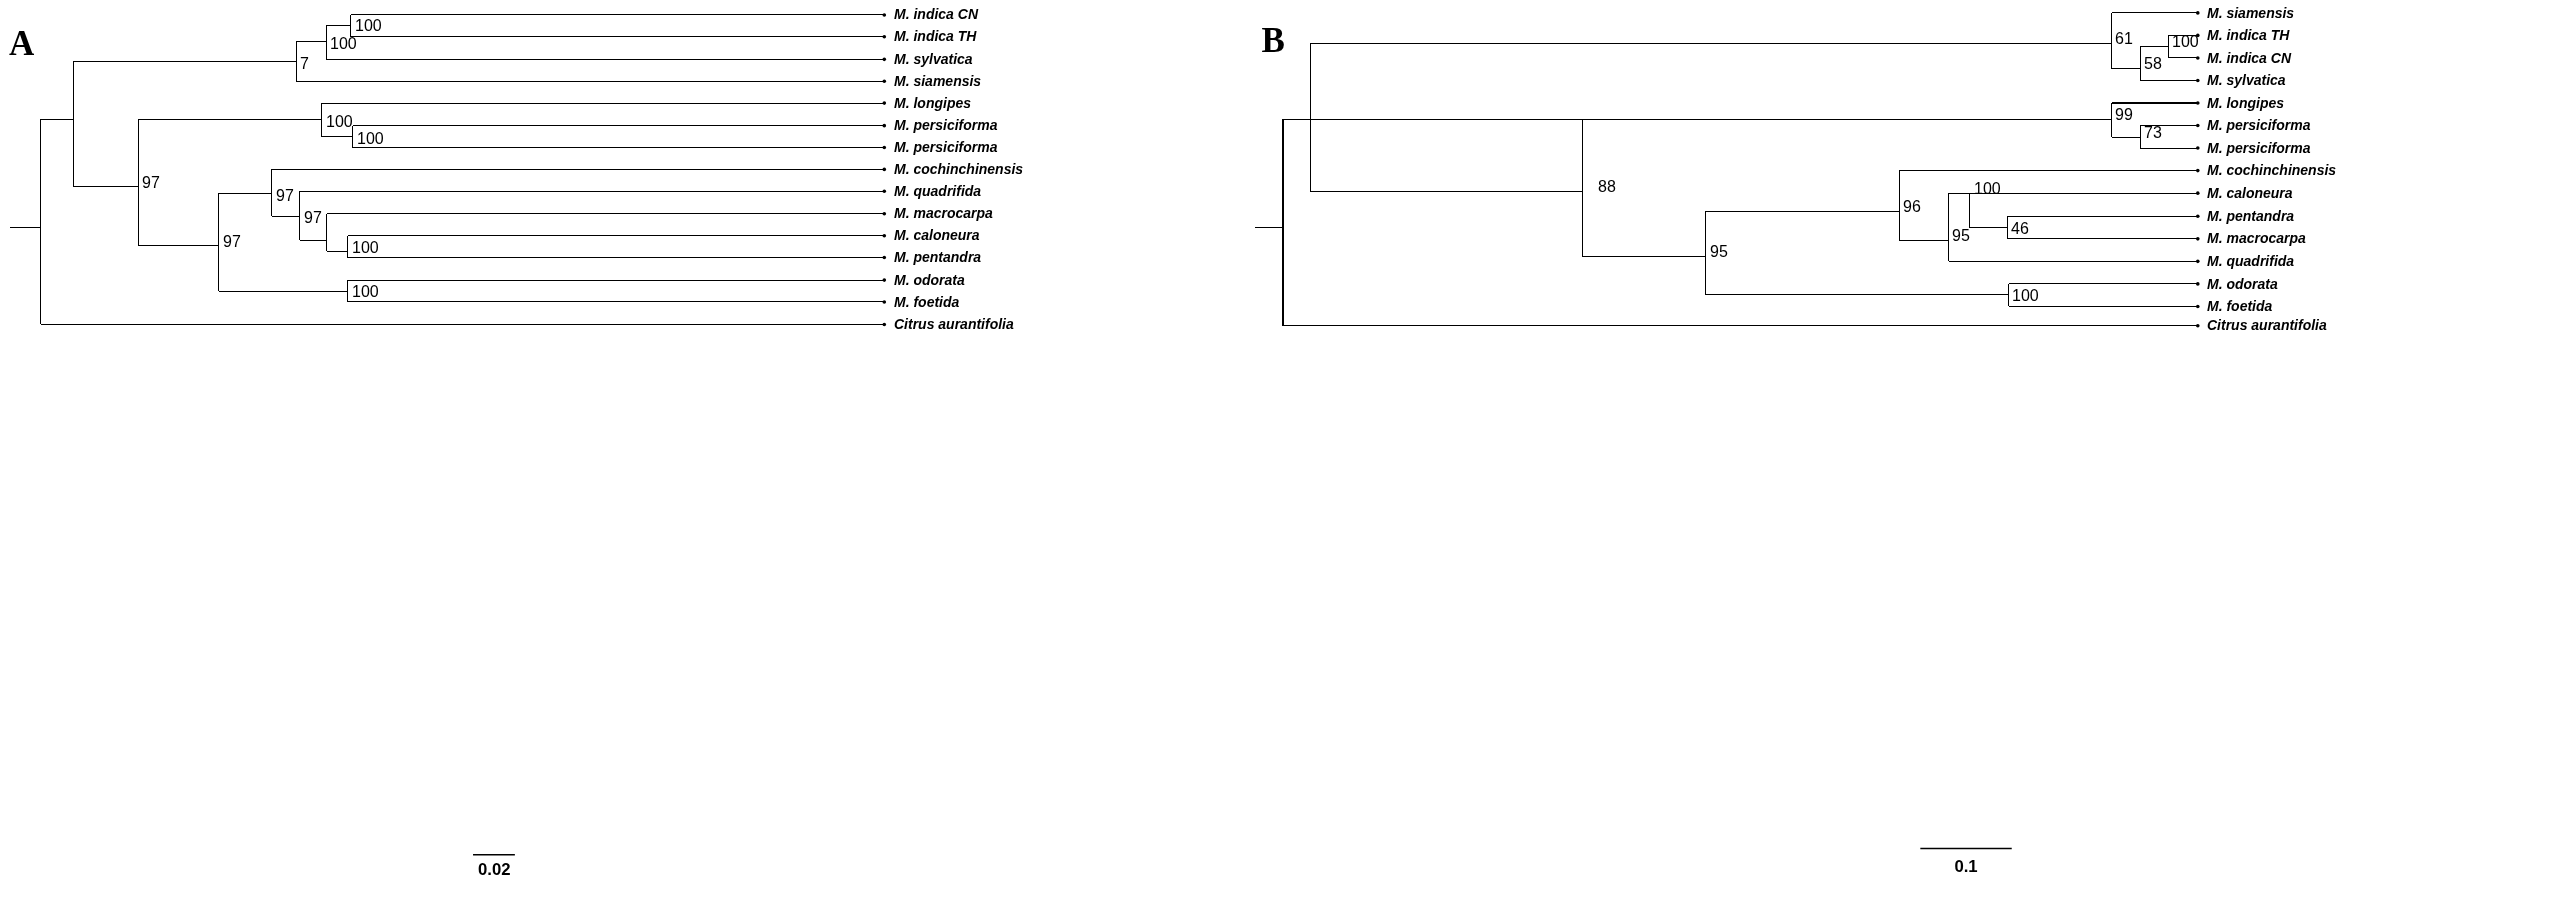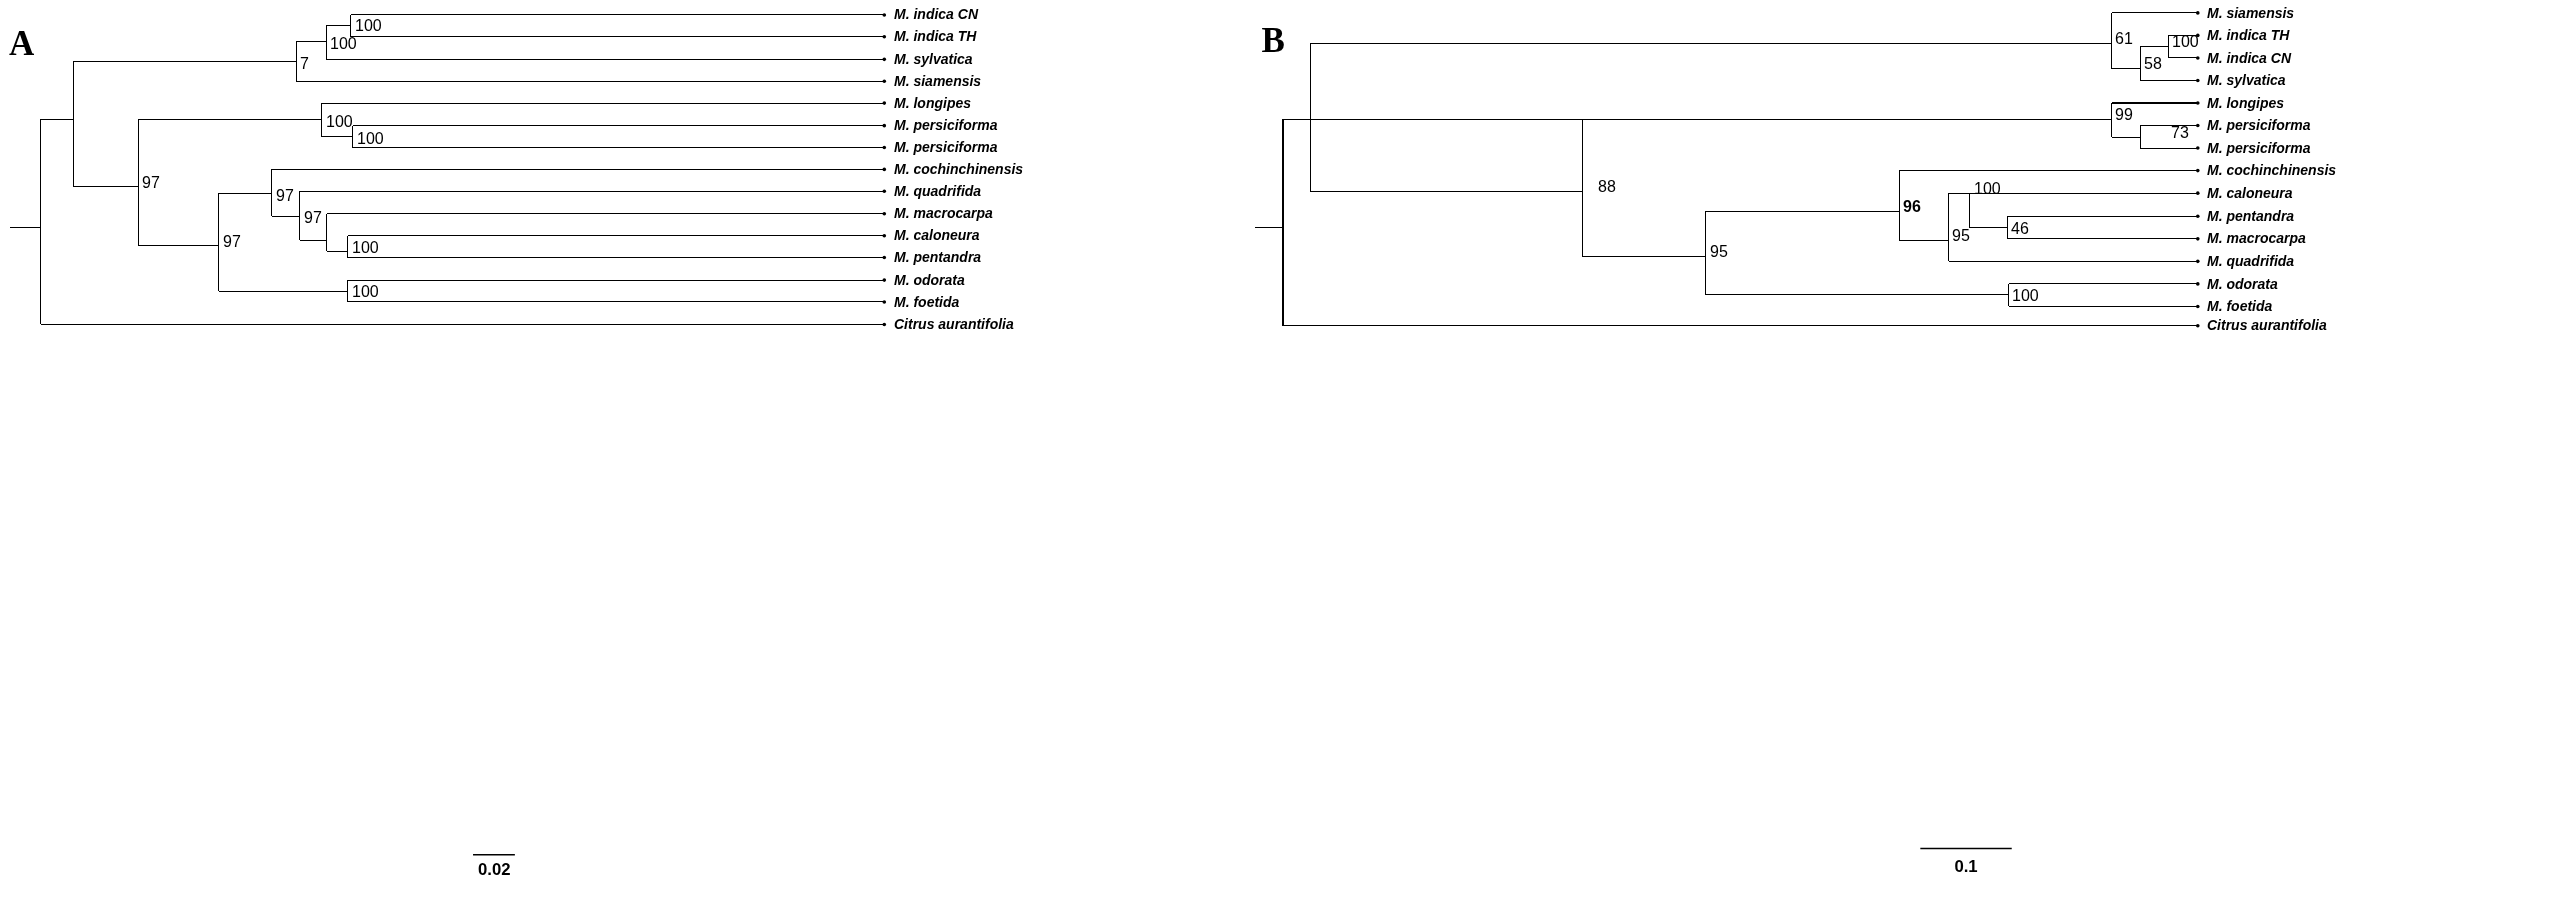--- a/index.html
+++ b/index.html
@@ -235,23 +235,23 @@
     <div class="tip-label" style="position:absolute;left:952px;top:276px;">M. odorata</div>
     <div class="tip-label" style="position:absolute;left:952px;top:298px;">M. foetida</div>
     <div class="tip-label" style="position:absolute;left:952px;top:317px;">Citrus aurantifolia</div>
   </div>
 
   <div>
     <div class="boot-label" style="position:absolute;left:860px;top:30px;">61</div>
     <div class="boot-label" style="position:absolute;left:889px;top:55px;">58</div>
     <div class="boot-label" style="position:absolute;left:917px;top:33px;">100</div>
     <div class="boot-label" style="position:absolute;left:860px;top:106px;">99</div>
-    <div class="boot-label" style="position:absolute;left:889px;top:124px;margin-left:27px;">73</div>
+    <div class="boot-label" style="position:absolute;left:889px;top:124px;">73</div>
     <div class="boot-label" style="position:absolute;left:331px;top:178px;margin-left:12px;">88</div>
     <div class="boot-label" style="position:absolute;left:455px;top:243px;">95</div>
-    <div class="boot-label" style="position:absolute;left:648px;top:198px;font-weight:bold;">96</div>
+    <div class="boot-label" style="position:absolute;left:648px;top:198px;">96</div>
     <div class="boot-label" style="position:absolute;left:697px;top:227px;">95</div>
     <div class="boot-label" style="position:absolute;left:719px;top:180px;">100</div>
     <div class="boot-label" style="position:absolute;left:756px;top:220px;">46</div>
     <div class="boot-label" style="position:absolute;left:757px;top:287px;">100</div>
   </div>
 </div>
 
 
 </body></html>

